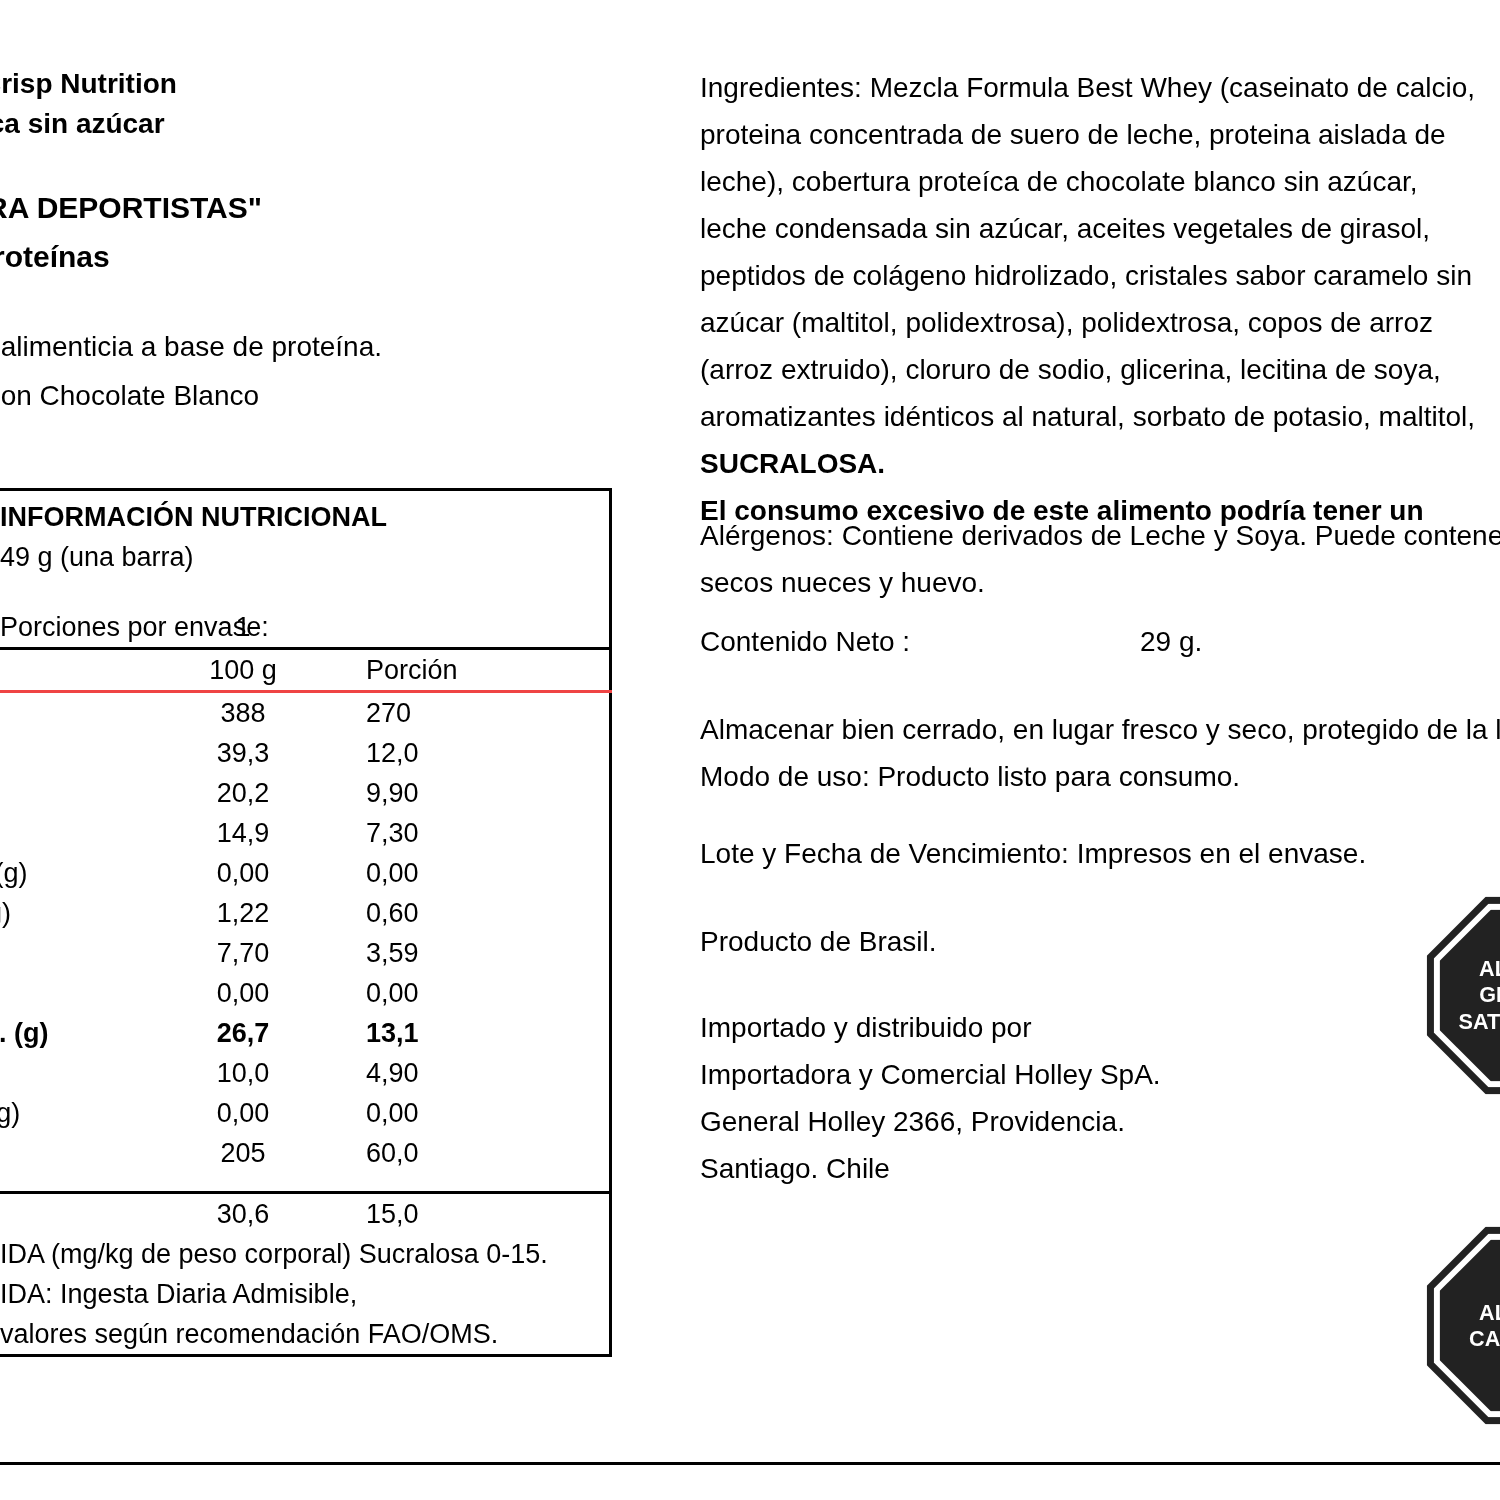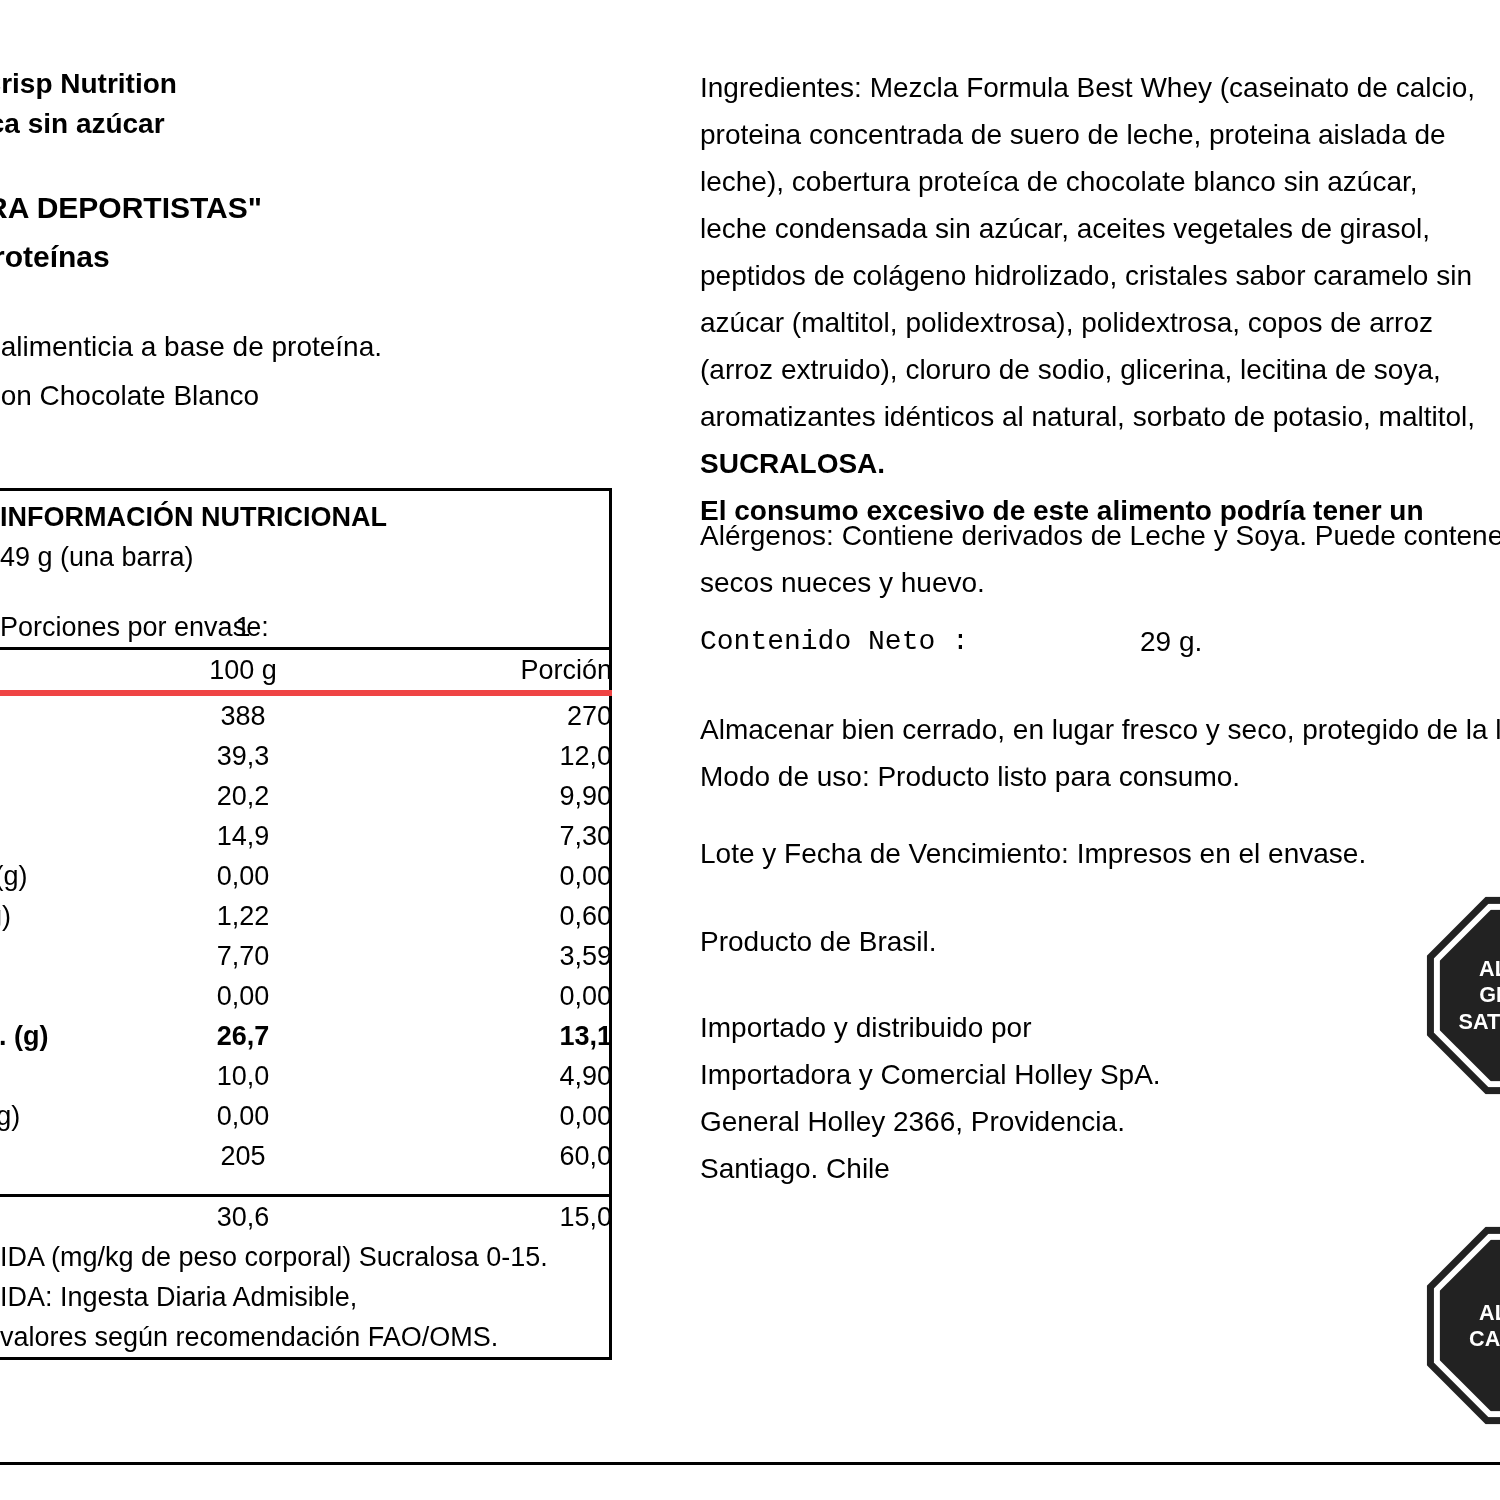--- a/index.html
+++ b/index.html
@@ -95,25 +95,25 @@
     font-size: 29px;
     padding: 6px 0 0 250px !important;
     line-height: 42px;
   }
   .tbl-sub {
     padding-left: 250px !important;
     line-height: 42px;
   }
   .porciones-label { padding-left: 250px !important; }
   .num { text-align: center; }
-  .num-right { text-align: right; }
+  .num-right { text-align: left; }
   .row-bold td { font-weight: bold; }
 
   tr.sep-top > td    { border-top: 3px solid #000; }
-  tr.sep-bottom > td { border-bottom: 6px solid #ef4444; margin-top: 24px; }
+  tr.sep-bottom > td { border-bottom: 3px solid #ef4444; margin-top: 24px; }
 
   .pad-head td { height: 30px; }
   .pad-small td { height: 18px; }
 
   .colhead td { font-size: 27px; line-height: 42px; }
 
   .foot-note {
     font-size: 26px;
     line-height: 40px;
     white-space: nowrap;
@@ -143,21 +143,21 @@
     font-size: 28px;
     line-height: 47px;
     white-space: nowrap;
   }
   .rtext.b { font-weight: bold; }
 
   #ingredients-block { position: absolute; left: 0; top: 64px; width: 960px; }
   #allergen-block    { position: absolute; left: 0; top: 512px; width: 960px; }
   #neto-block        { position: absolute; left: 0; top: 618px; width: 960px; }
   #neto-row { display: flex; }
-  #neto-row .neto-label { width: 440px; font-family: Liberation Mono, monospace; }
+  #neto-row .neto-label { width: 440px; }
   #storage-block     { position: absolute; left: 0; top: 706px; width: 960px; }
   #lote-block        { position: absolute; left: 0; top: 830px; width: 960px; }
   #origin-block      { position: absolute; left: 0; top: 918px; width: 960px; }
   #importer-block    { position: absolute; left: 0; top: 1004px; width: 960px; }
 
   
   .seal {
     position: absolute;
     width: 215px;
     height: 215px;

